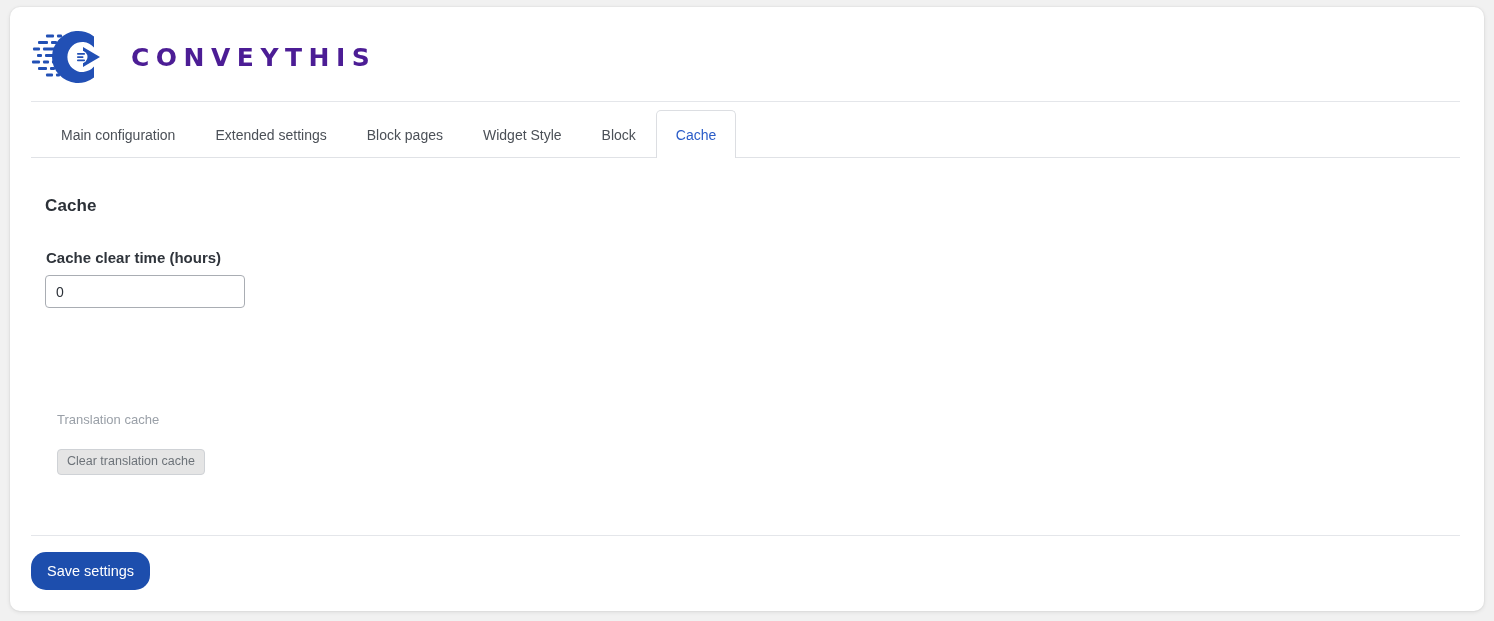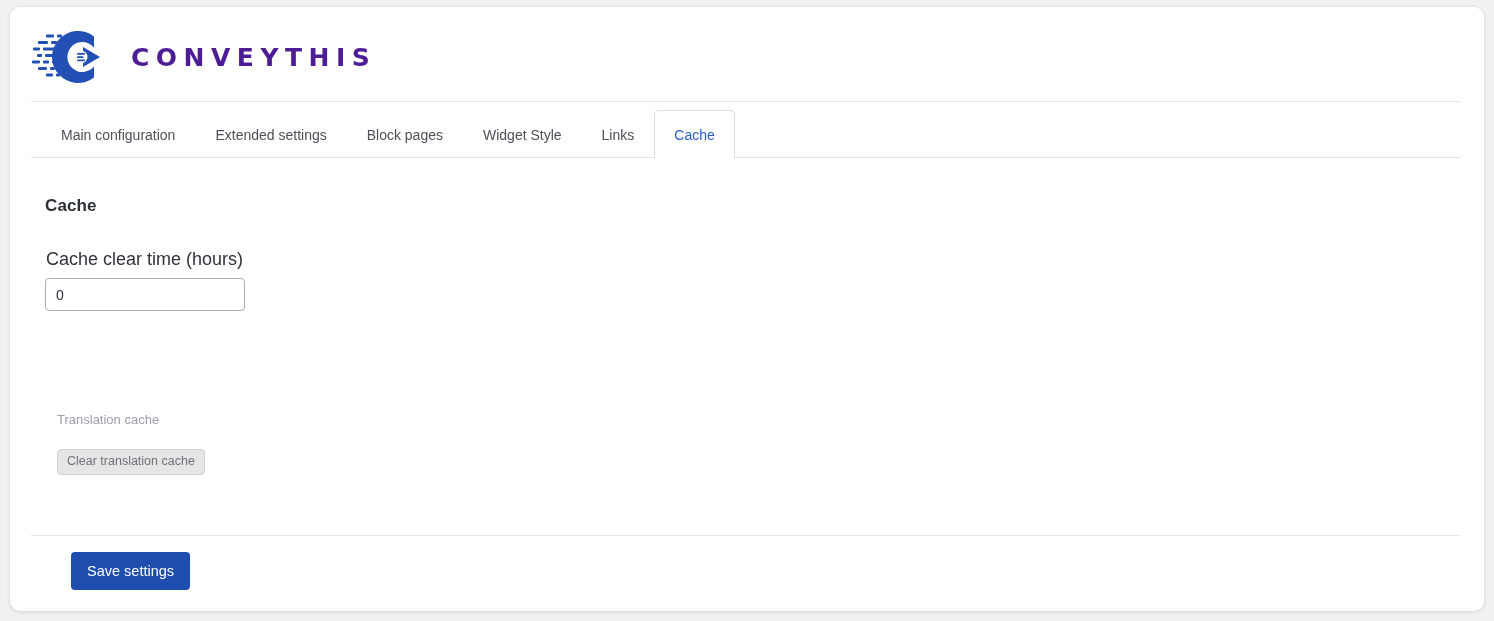--- a/index.html
+++ b/index.html
@@ -158,22 +158,22 @@
   }
 
   .group-caption {
     font-size: 13px;
     color: #9aa0a8;
     line-height: 1;
     margin: 0 0 23px 0;
   }
   .field-label {
     display: block;
-    font-size: 18px;
-    font-weight: 400;
+    font-size: 15px;
+    font-weight: 700;
     color: #2f343b;
     margin: 0 0 10px 1px;
     line-height: 1;
   }
   #cache-hours-input {
     display: block;
     width: 200px;
     height: 33px;
     box-sizing: border-box;
     padding: 0 10px;
@@ -209,27 +209,26 @@
   }
   #save-settings-button {
     position: absolute;
     left: 21px;
     top: 17px;
     font-family: "Liberation Sans", sans-serif;
     font-size: 14.5px;
     color: #ffffff;
     background: #1d4ead;
     border: none;
-    border-radius: 4px;
+    border-radius: 15px;
     padding: 0 16px;
     height: 38px;
     line-height: 38px;
     cursor: pointer;
     white-space: nowrap;
-    margin-left: 40px;
   }
 </style>
 </head>
 <body>
 
 <div id="app-card">
 
   <div id="brand-header">
     <div id="brand-logo-wrap">
       <svg id="brand-mark" viewBox="0 0 148 116" aria-hidden="true">
@@ -277,21 +276,21 @@
       <div class="tab-item">
         <span>Extended settings</span>
       </div>
       <div class="tab-item">
         <span>Block pages</span>
       </div>
       <div class="tab-item">
         <span>Widget Style</span>
       </div>
       <div class="tab-item">
-        <span>Links</span>
+        <span>Block</span>
       </div>
       <div class="tab-item is-active">
         <span>Cache</span>
       </div>
     </div>
   </div>
 
   <div id="content-panel">
     <div id="section-heading">Cache</div>
 

